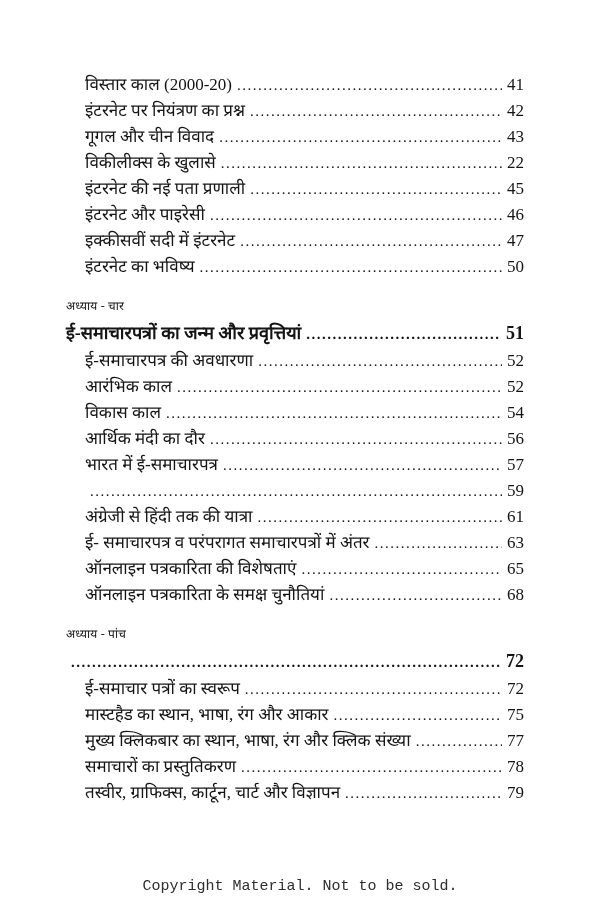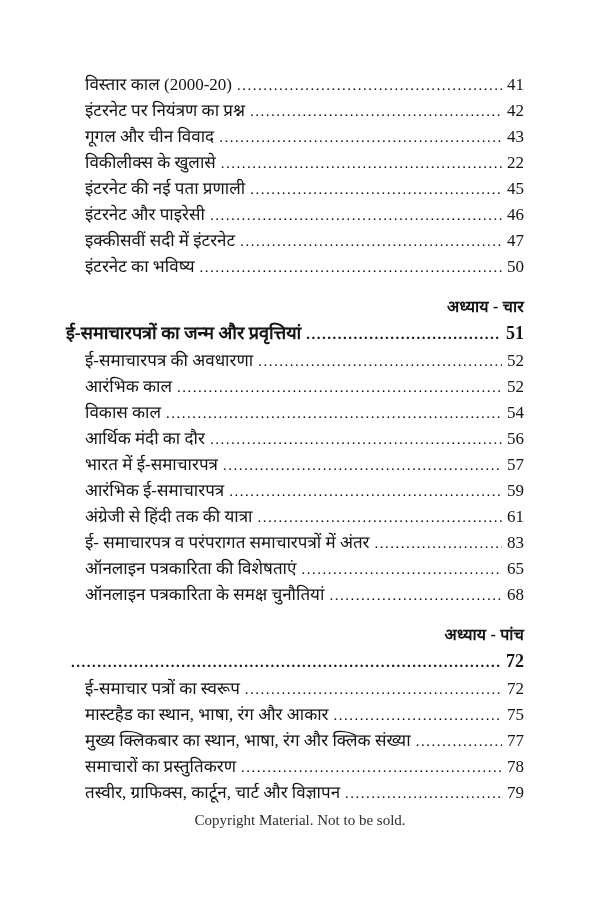--- a/index.html
+++ b/index.html
@@ -11,25 +11,24 @@
     font-family:"Liberation Serif","DejaVu Serif",serif;
     color:#141414;
   }
   .content{
     position:absolute;
     left:66px;top:72px;width:458px;
   }
   .section{margin-top:13px;}
   .section:first-child{margin-top:0;}
   .chapter-heading{
-    font-weight:bold;
-    font-size:16px;
+    font-weight:normal;
+    font-size:12px;
     line-height:27px;
     letter-spacing:.2px;
-    text-align:right;
   }
   .row{
     display:flex;
     align-items:baseline;
     font-size:17px;
     line-height:25px;
   }
   .title-row{
     font-weight:bold;
     font-size:18px;
@@ -47,23 +46,23 @@
   }
   .leader::after{
     content:"..................................................................................................................................................................................................................";
     font-size:15px;
     letter-spacing:1.5px;
   }
   .title-row .leader::after{font-weight:bold;}
   .pagenum{white-space:nowrap;}
   .footer{
     position:absolute;
-    left:0;right:0;top:812px;
+    left:0;right:0;top:878px;
     text-align:center;
-    font-family:Liberation Serif, serif;
+    font-family:Liberation Mono, monospace;
     font-size:15px;
     color:#2e2e2e;
   }
 </style>
 </head>
 <body>
 
 <div class="page">
   <div class="content" id="toc-root">
       <div class="section">
@@ -134,33 +133,32 @@
           <span class="label">आर्थिक मंदी का दौर</span>
           <span class="leader"></span>
           <span class="pagenum">56</span>
         </div>
         <div class="row item-row">
           <span class="label">भारत में ई-समाचारपत्र</span>
           <span class="leader"></span>
           <span class="pagenum">57</span>
         </div>
         <div class="row item-row">
-          <span class="label">आरंभिक ई-समाचारपत्र</span>
           <span class="leader"></span>
           <span class="pagenum">59</span>
         </div>
         <div class="row item-row">
           <span class="label">अंग्रेजी से हिंदी तक की यात्रा</span>
           <span class="leader"></span>
           <span class="pagenum">61</span>
         </div>
         <div class="row item-row">
           <span class="label">ई- समाचारपत्र व परंपरागत समाचारपत्रों में अंतर</span>
           <span class="leader"></span>
-          <span class="pagenum">83</span>
+          <span class="pagenum">63</span>
         </div>
         <div class="row item-row">
           <span class="label">ऑनलाइन पत्रकारिता की विशेषताएं</span>
           <span class="leader"></span>
           <span class="pagenum">65</span>
         </div>
         <div class="row item-row">
           <span class="label">ऑनलाइन पत्रकारिता के समक्ष चुनौतियां</span>
           <span class="leader"></span>
           <span class="pagenum">68</span>

